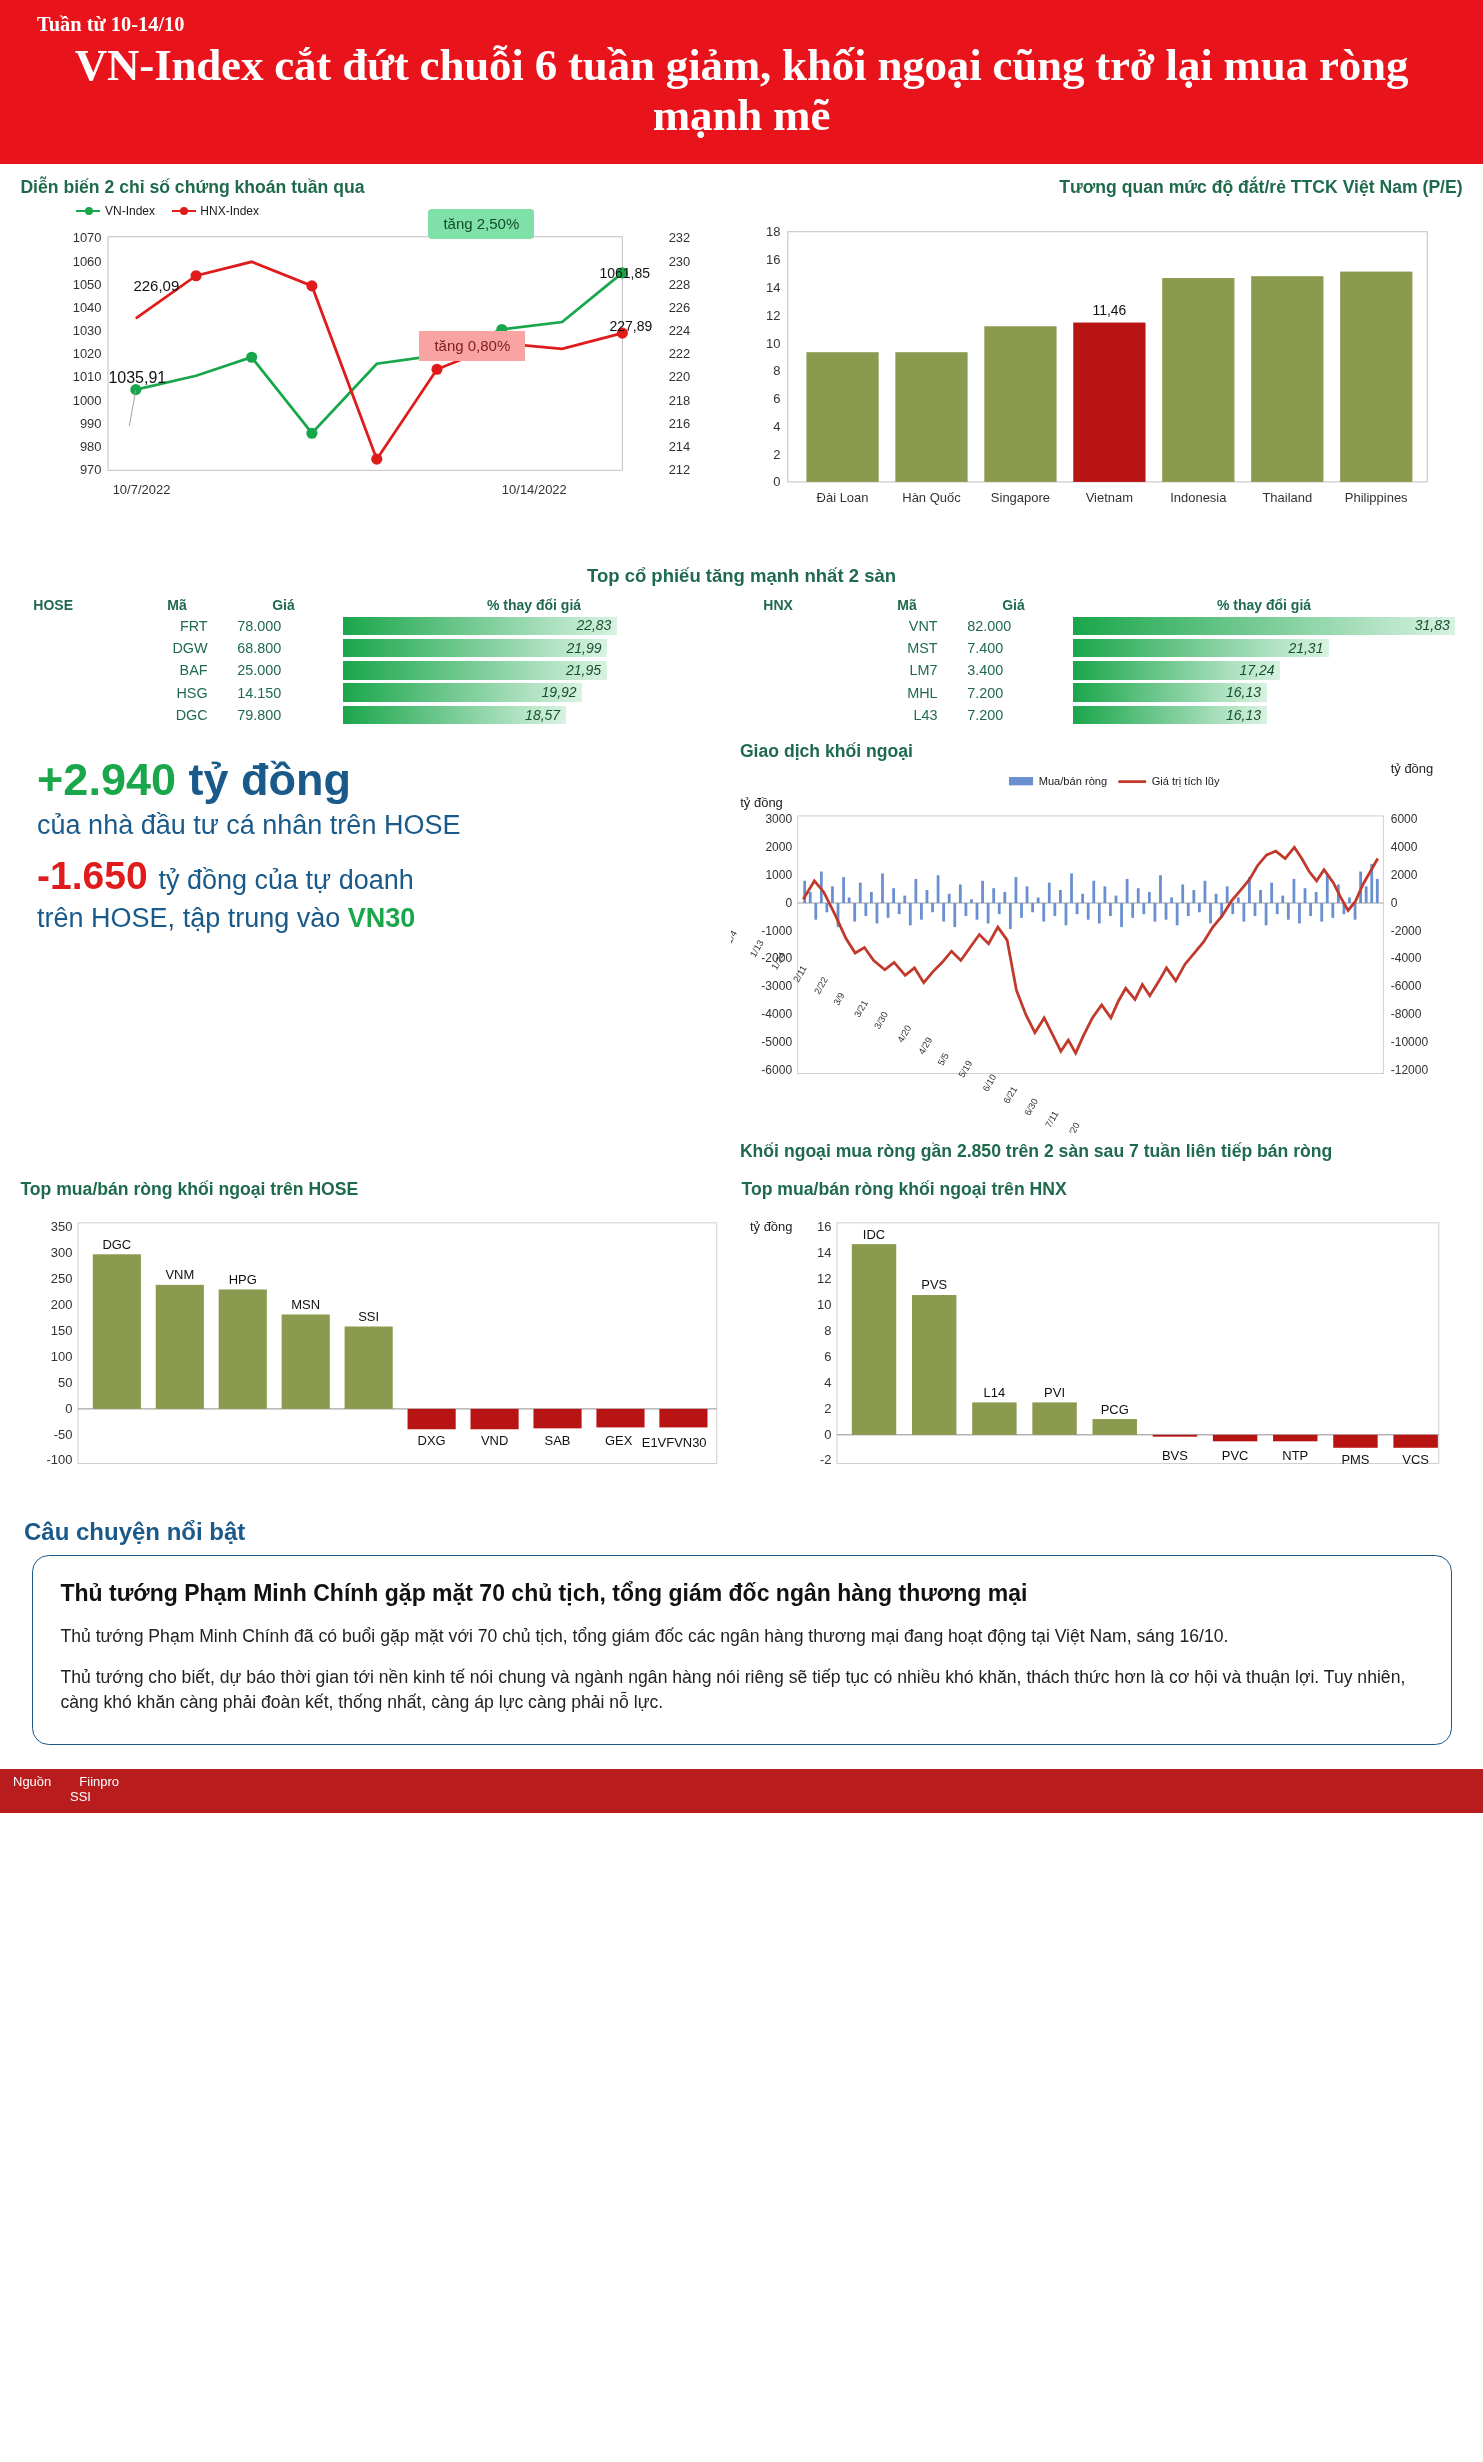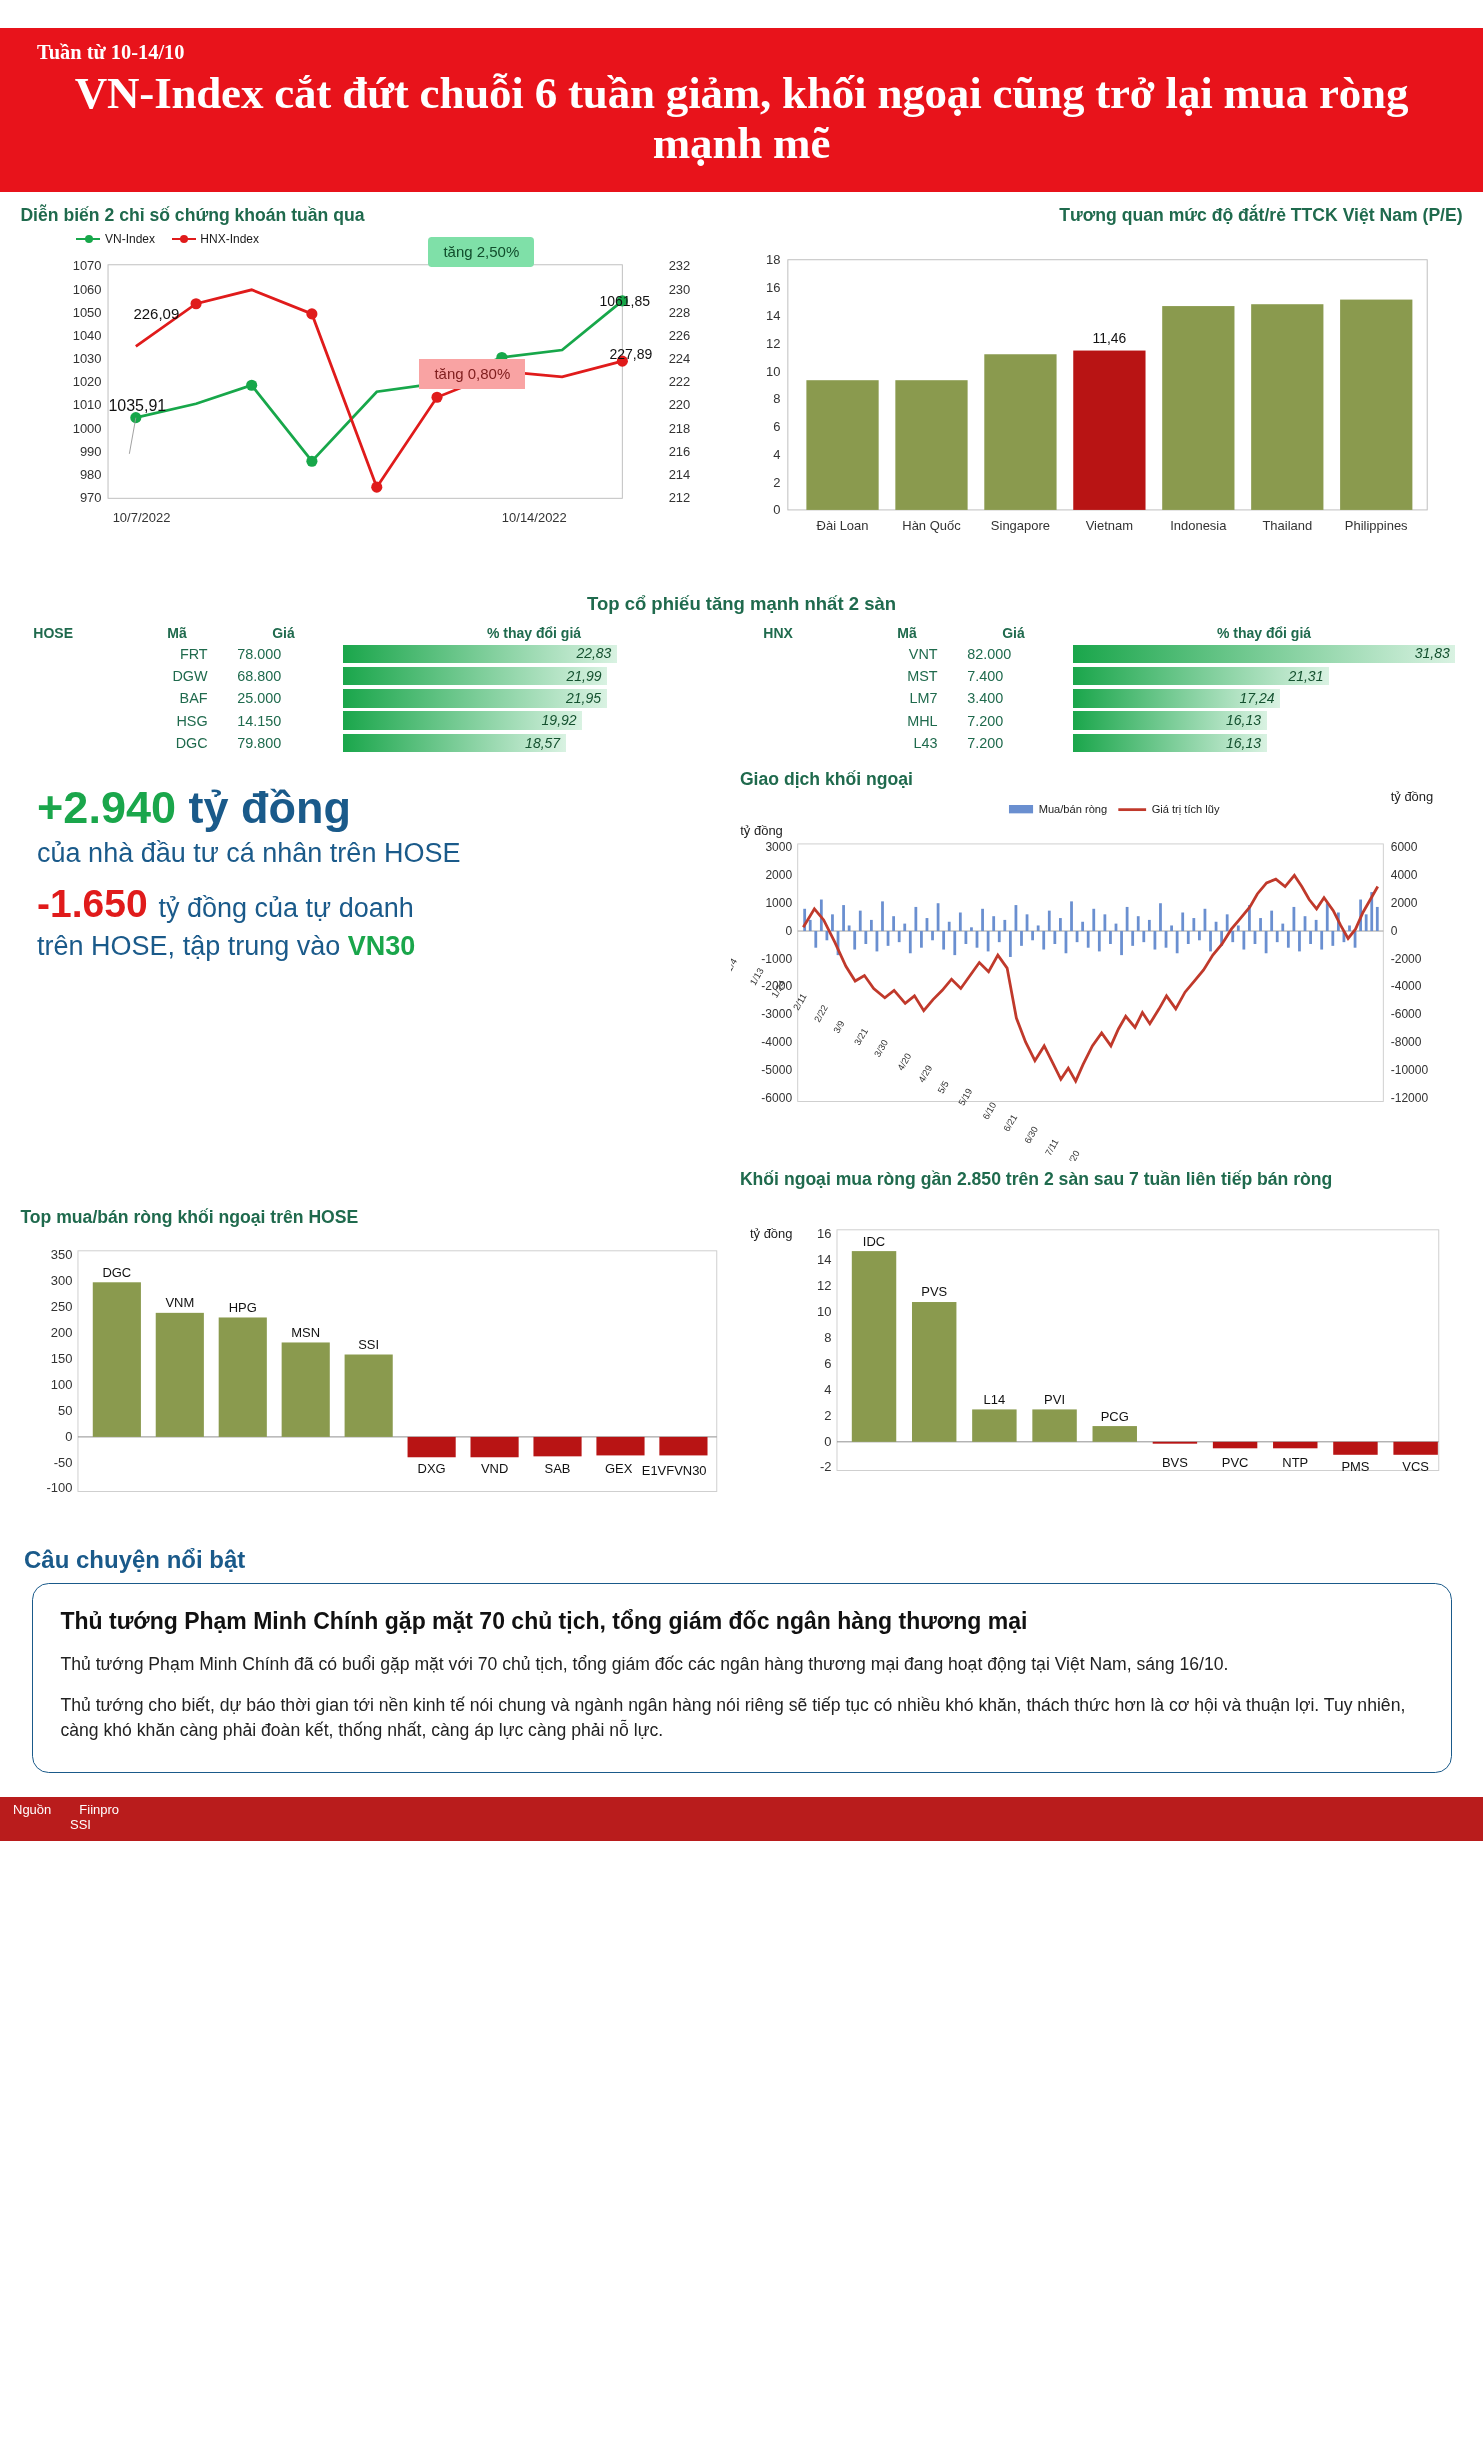--- a/index.html
+++ b/index.html
@@ -3,21 +3,21 @@
 <meta charset="utf-8">
 <style>
   * { box-sizing: border-box; }
   html, body { margin:0; padding:0; }
   body {
     width:1483px;
     font-family:"Liberation Sans", sans-serif;
     background:#ffffff;
     color:#1a1a1a;
   }
-  .page { width:1483px; position:relative;margin-top:28px; }
+  .page { width:1483px; position:relative; }
 
   
   .header {
     background:#e8131b;
     color:#ffffff;
     padding:13px 37px 24px 37px;
   }
   .header .week {
     font-family:"Liberation Serif", serif;
     font-weight:bold;
@@ -663,20 +663,21 @@
           <text x="444" y="256">DXG</text>
           <text x="512" y="256">VND</text>
           <text x="580" y="256">SAB</text>
           <text x="646" y="256">GEX</text>
           <text x="706" y="258">E1VFVN30</text>
         </g>
       </svg>
     </div>
 
     <div class="b4-right">
+      <div class="sec-title">Top mua/bán ròng khối ngoại trên HNX</div>
       <svg width="714" height="287" viewBox="0 0 770 310" style="margin-top:7.4px;">
         <text x="8" y="25" font-size="14" fill="#222">tỷ đồng</text>
         <g font-size="14" fill="#333" text-anchor="end">
           <text x="96" y="25">16</text>
           <text x="96" y="53">14</text>
           <text x="96" y="81">12</text>
           <text x="96" y="109">10</text>
           <text x="96" y="137">8</text>
           <text x="96" y="165">6</text>
           <text x="96" y="193">4</text>

